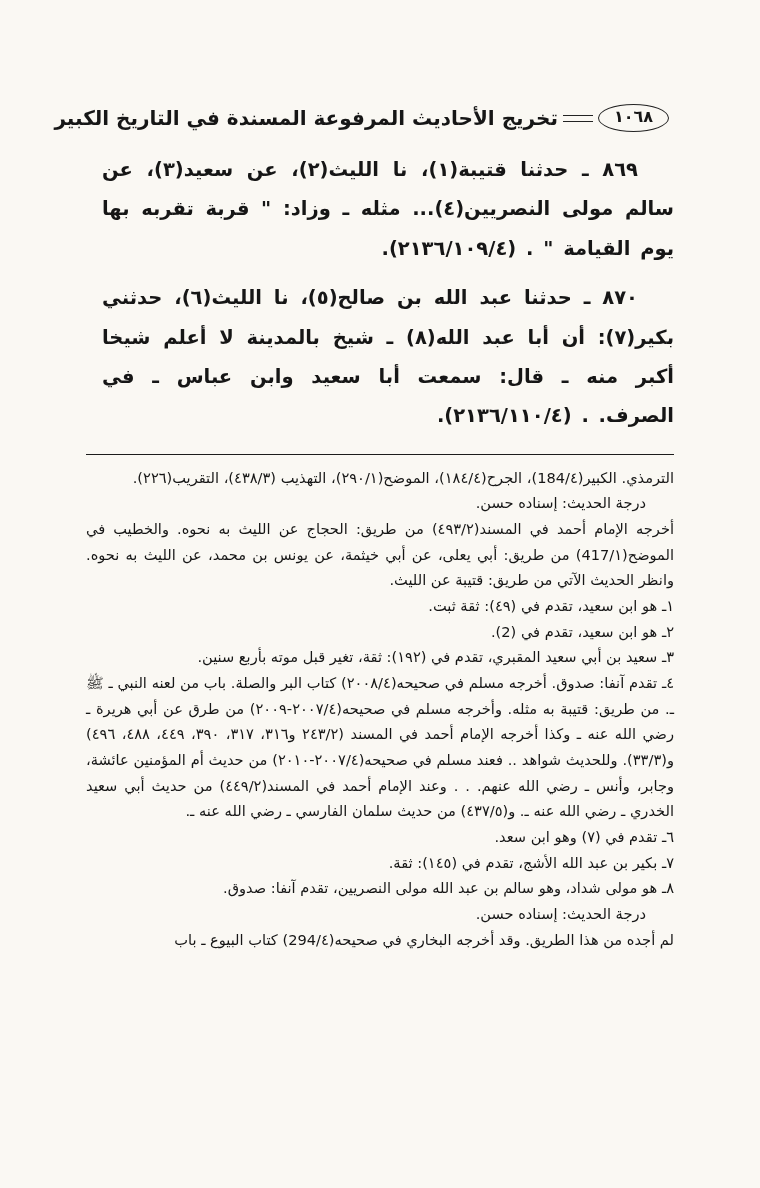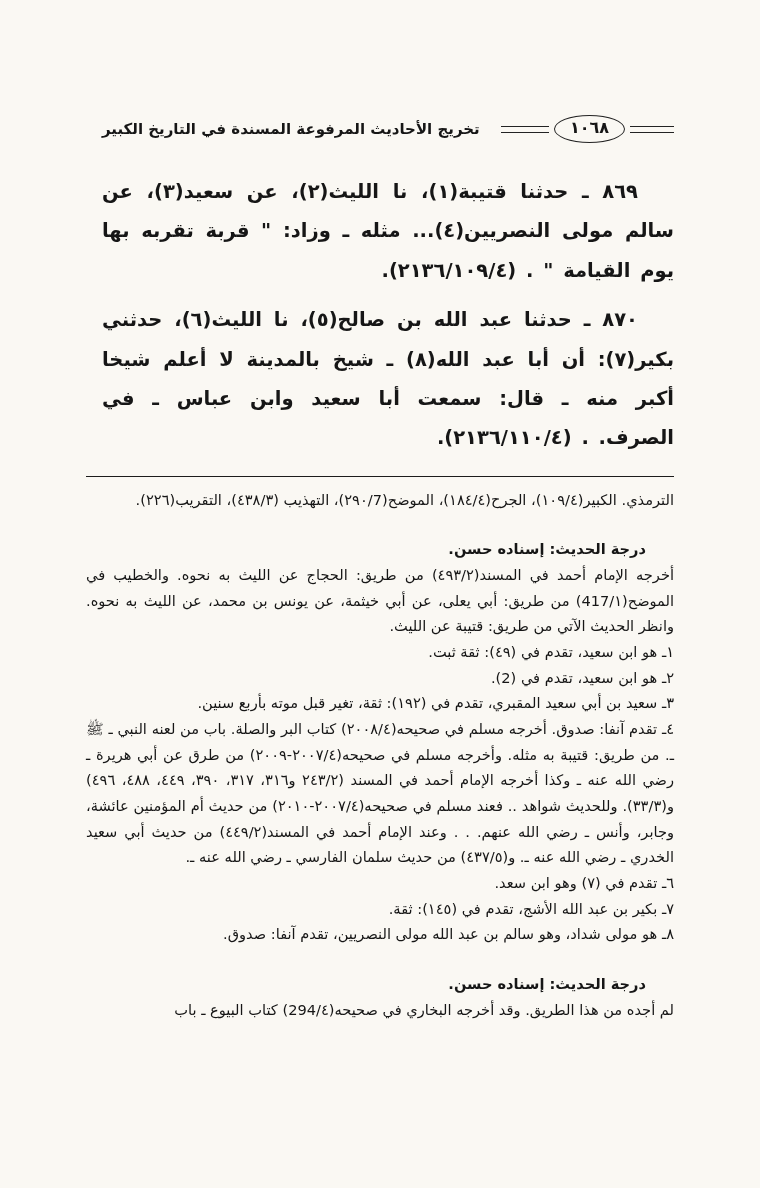--- a/index.html
+++ b/index.html
@@ -38,22 +38,22 @@
     border: 1.5px solid #232323;
     border-radius: 50%;
     padding: 0 15px 2px 15px;
     font-size: 16px;
     font-weight: bold;
     line-height: 1.5;
     white-space: nowrap;
     text-align: right;
   }
   .book-title {
-    margin: 16px;
-    font-size: 15px;
+    margin: 0;
+    font-size: 20px;
     font-weight: bold;
     white-space: nowrap;
     letter-spacing: 0;
   }
   
   .hadith {
     margin: 0 0 10px 16px;
     font-size: 19.5px;
     font-weight: bold;
     line-height: 2.02;
@@ -69,23 +69,22 @@
   }
   .footnotes {
     font-size: 14.6px;
     line-height: 1.76;
   }
   .fn {
     margin: 0;
     text-align: justify;
   }
   .fn.grade {
-    font-weight: bold;
+    font-weight: normal;
     text-indent: 28px;
-    margin-top: 24px;
   }
   .fn.item .num {
     font-weight: normal;
   }
 </style>
 </head>
 <body>
 
 <div class="page">
 
@@ -99,21 +98,21 @@
   </header>
 
   <main>
     <p class="hadith">٨٦٩ ـ حدثنا قتيبة(١)، نا الليث(٢)، عن سعيد(٣)، عن سالم مولى النصريين(٤)... مثله ـ وزاد: " قربة تقربه بها يوم القيامة " . (٤‏/١٠٩‏/٢١٣٦).</p>
     <p class="hadith">٨٧٠ ـ حدثنا عبد الله بن صالح(٥)، نا الليث(٦)، حدثني بكير(٧): أن أبا عبد الله(٨) ـ شيخ بالمدينة لا أعلم شيخا أكبر منه ـ قال: سمعت أبا سعيد وابن عباس ـ في الصرف. . (٤‏/١١٠‏/٢١٣٦).</p>
   </main>
 
   <hr class="fn-sep">
 
   <section class="footnotes">
-    <p class="fn">الترمذي. الكبير(٤‏/١٠٩)، الجرح(٤‏/١٨٤)، الموضح(7‏/٢٩٠)، التهذيب (٣‏/٤٣٨)، التقريب(٢٢٦).</p>
+    <p class="fn">الترمذي. الكبير(٤‏/184)، الجرح(٤‏/١٨٤)، الموضح(١‏/٢٩٠)، التهذيب (٣‏/٤٣٨)، التقريب(٢٢٦).</p>
     <p class="fn grade">درجة الحديث: إسناده حسن.</p>
     <p class="fn">أخرجه الإمام أحمد في المسند(٢‏/٤٩٣) من طريق: الحجاج عن الليث به نحوه. والخطيب في الموضح(١‏/417) من طريق: أبي يعلى، عن أبي خيثمة، عن يونس بن محمد، عن الليث به نحوه. وانظر الحديث الآتي من طريق: قتيبة عن الليث.</p>
 
     <p class="fn item"><span class="num">١ـ</span> <span>هو ابن سعيد، تقدم في (٤٩): ثقة ثبت.</span></p>
     <p class="fn item"><span class="num">٢ـ</span> <span>هو ابن سعيد، تقدم في (2).</span></p>
     <p class="fn item"><span class="num">٣ـ</span> <span>سعيد بن أبي سعيد المقبري، تقدم في (١٩٢): ثقة، تغير قبل موته بأربع سنين.</span></p>
     <p class="fn item"><span class="num">٤ـ</span> <span>تقدم آنفا: صدوق. أخرجه مسلم في صحيحه(٤‏/٢٠٠٨) كتاب البر والصلة. باب من لعنه النبي ـ ﷺ ـ. من طريق: قتيبة به مثله. وأخرجه مسلم في صحيحه(٤‏/٢٠٠٧-٢٠٠٩) من طرق عن أبي هريرة ـ رضي الله عنه ـ وكذا أخرجه الإمام أحمد في المسند (٢‏/٢٤٣ و٣١٦، ٣١٧، ٣٩٠، ٤٤٩، ٤٨٨، ٤٩٦) و(٣‏/٣٣). وللحديث شواهد .. فعند مسلم في صحيحه(٤‏/٢٠٠٧-٢٠١٠) من حديث أم المؤمنين عائشة، وجابر، وأنس ـ رضي الله عنهم. . . وعند الإمام أحمد في المسند(٢‏/٤٤٩) من حديث أبي سعيد الخدري ـ رضي الله عنه ـ. و(٥‏/٤٣٧) من حديث سلمان الفارسي ـ رضي الله عنه ـ.</span></p>
     <p class="fn item"><span class="num">٦ـ</span> <span>تقدم في (٧) وهو ابن سعد.</span></p>
     <p class="fn item"><span class="num">٧ـ</span> <span>بكير بن عبد الله الأشج، تقدم في (١٤٥): ثقة.</span></p>
     <p class="fn item"><span class="num">٨ـ</span> <span>هو مولى شداد، وهو سالم بن عبد الله مولى النصريين، تقدم آنفا: صدوق.</span></p>

